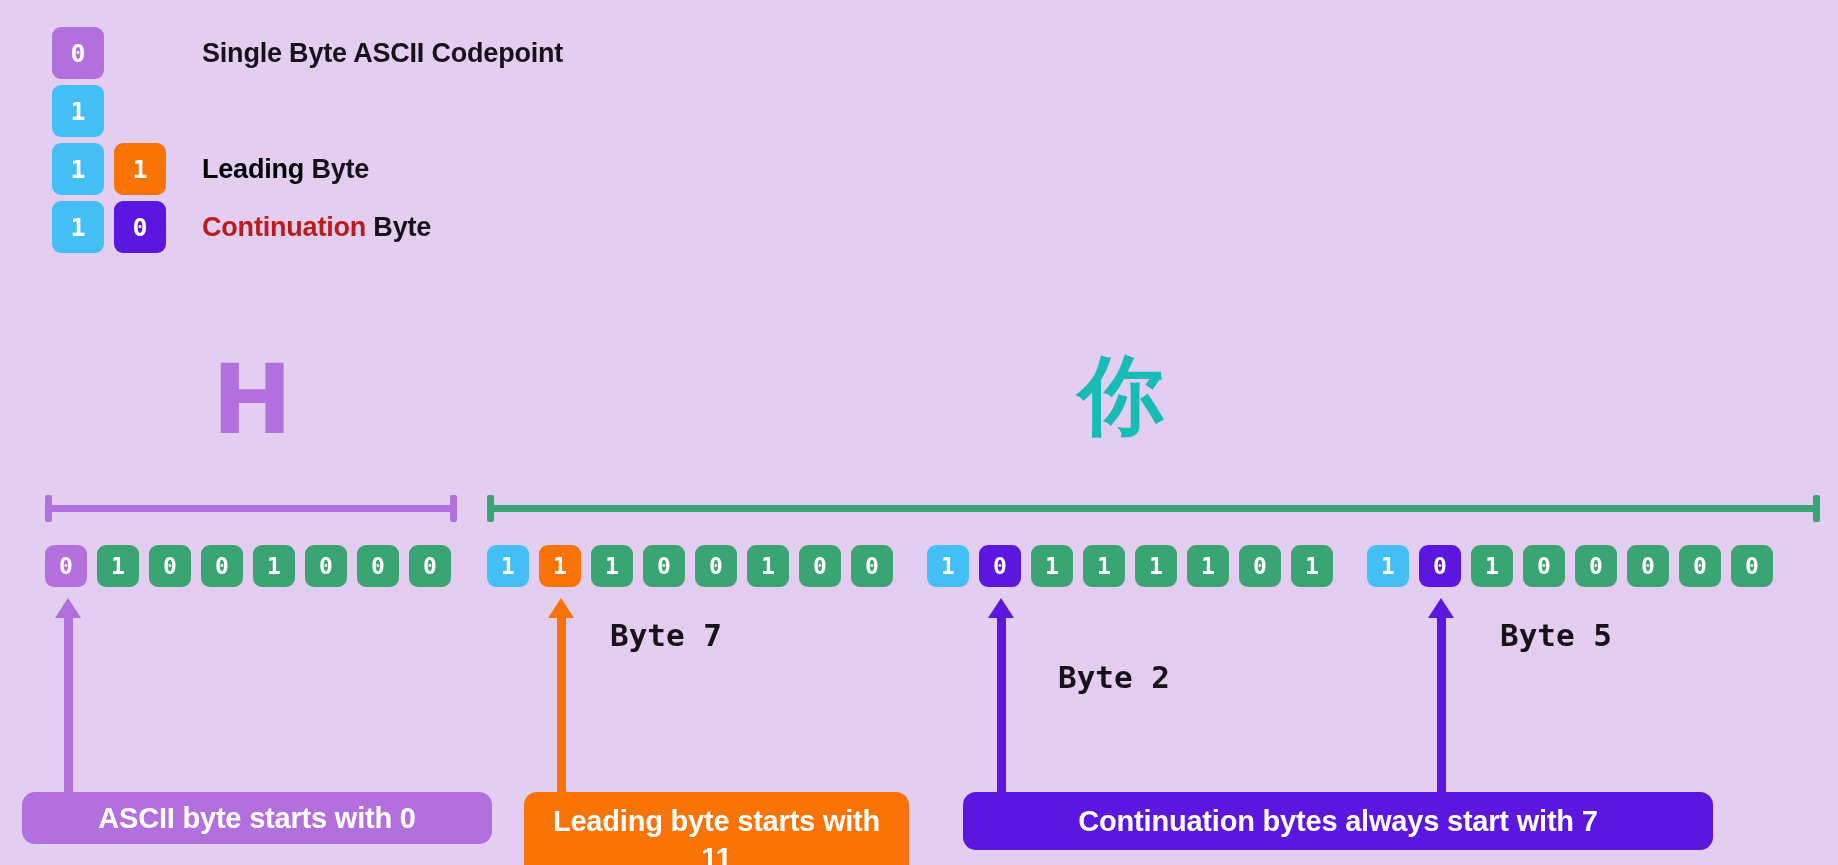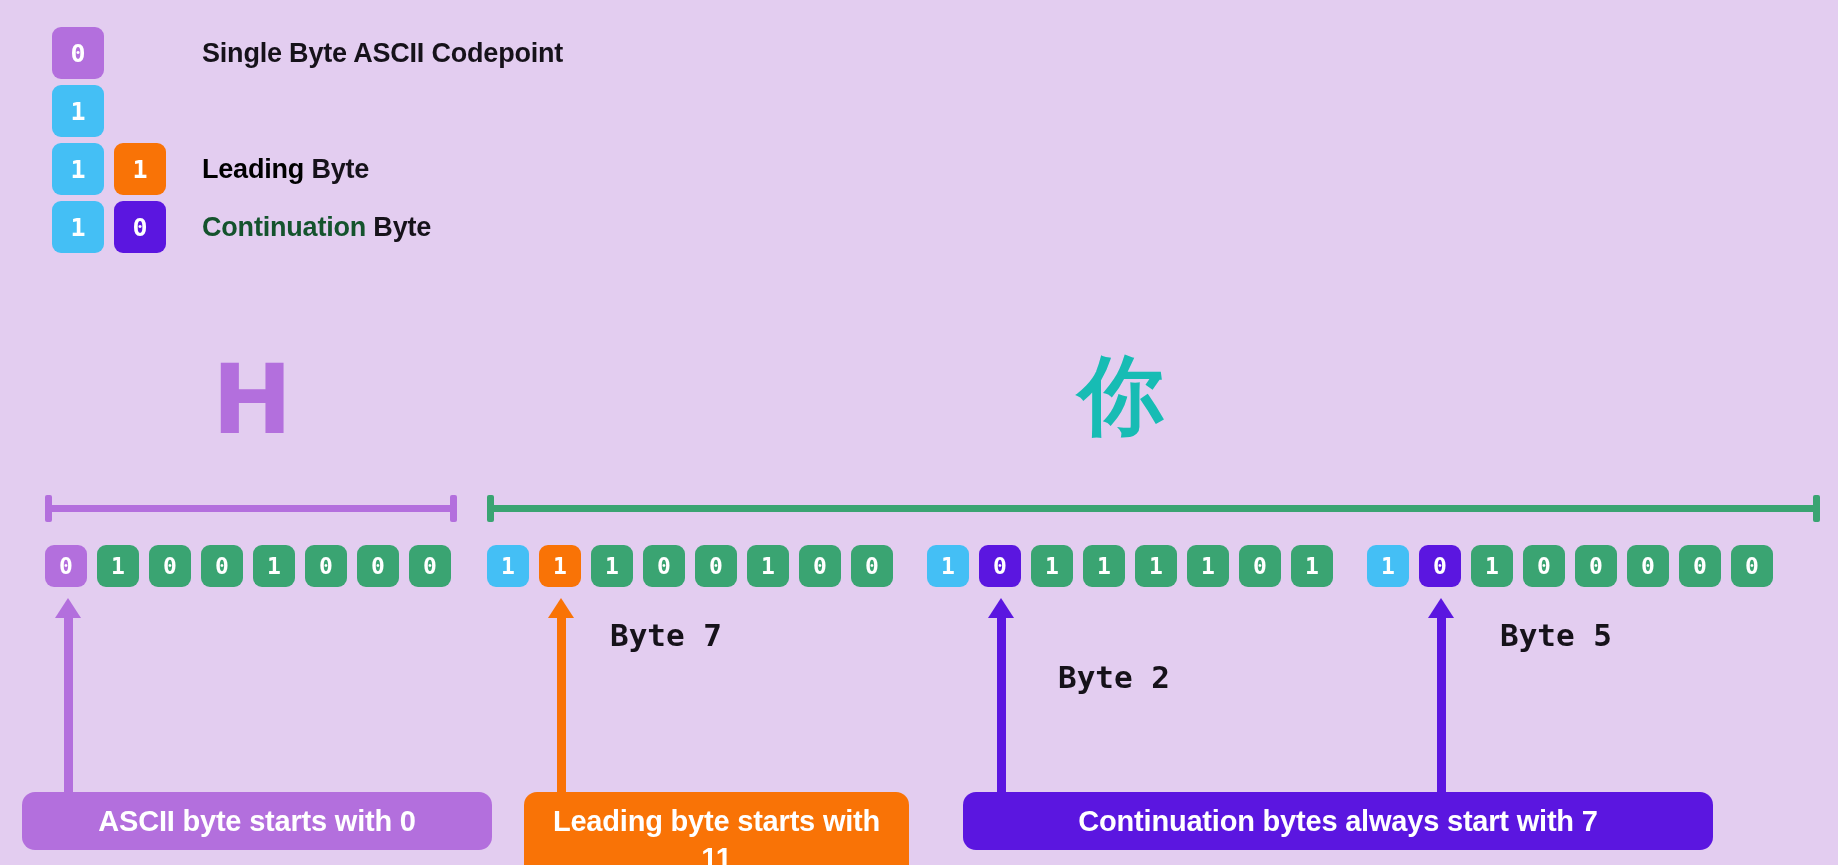--- a/index.html
+++ b/index.html
@@ -61,21 +61,21 @@
   .t-green   { background: #3aa472; }
 
   .legend-label {
     font-size: 27px;
     font-weight: 700;
     color: #16121a;
     letter-spacing: -0.2px;
     white-space: nowrap;
   }
   .legend-label .em-leading     { color: #000000; }
-  .legend-label .em-continuation{ color: #14532d; }
+  .legend-label .em-continuation{ color: #b91c1c; }
 
   
   .glyph {
     position: absolute;
     font-weight: 700;
     line-height: 1;
   }
   .glyph-h {
     left: 212px;
     top: 352px;
@@ -205,21 +205,21 @@
     justify-content: center;
     padding: 11px 20px 11px 20px;
     box-sizing: border-box;
     text-align: center;
     line-height: 1.26;
   }
   .callout-ascii {
     left: 22px;
     top: 792px;
     width: 470px;
-    height: 58px;
+    height: 52px;
     background: #b36fdd;
     align-items: center;
   }
   .callout-leading {
     left: 524px;
     top: 792px;
     width: 385px;
     height: 118px;
     background: #f97306;
   }

